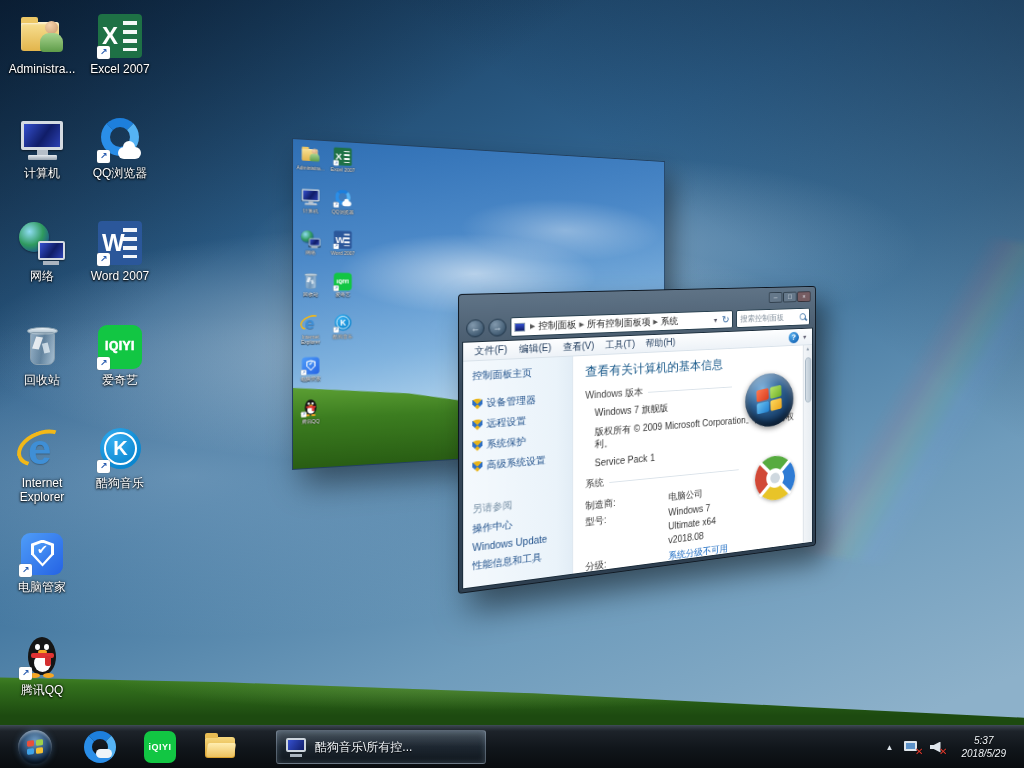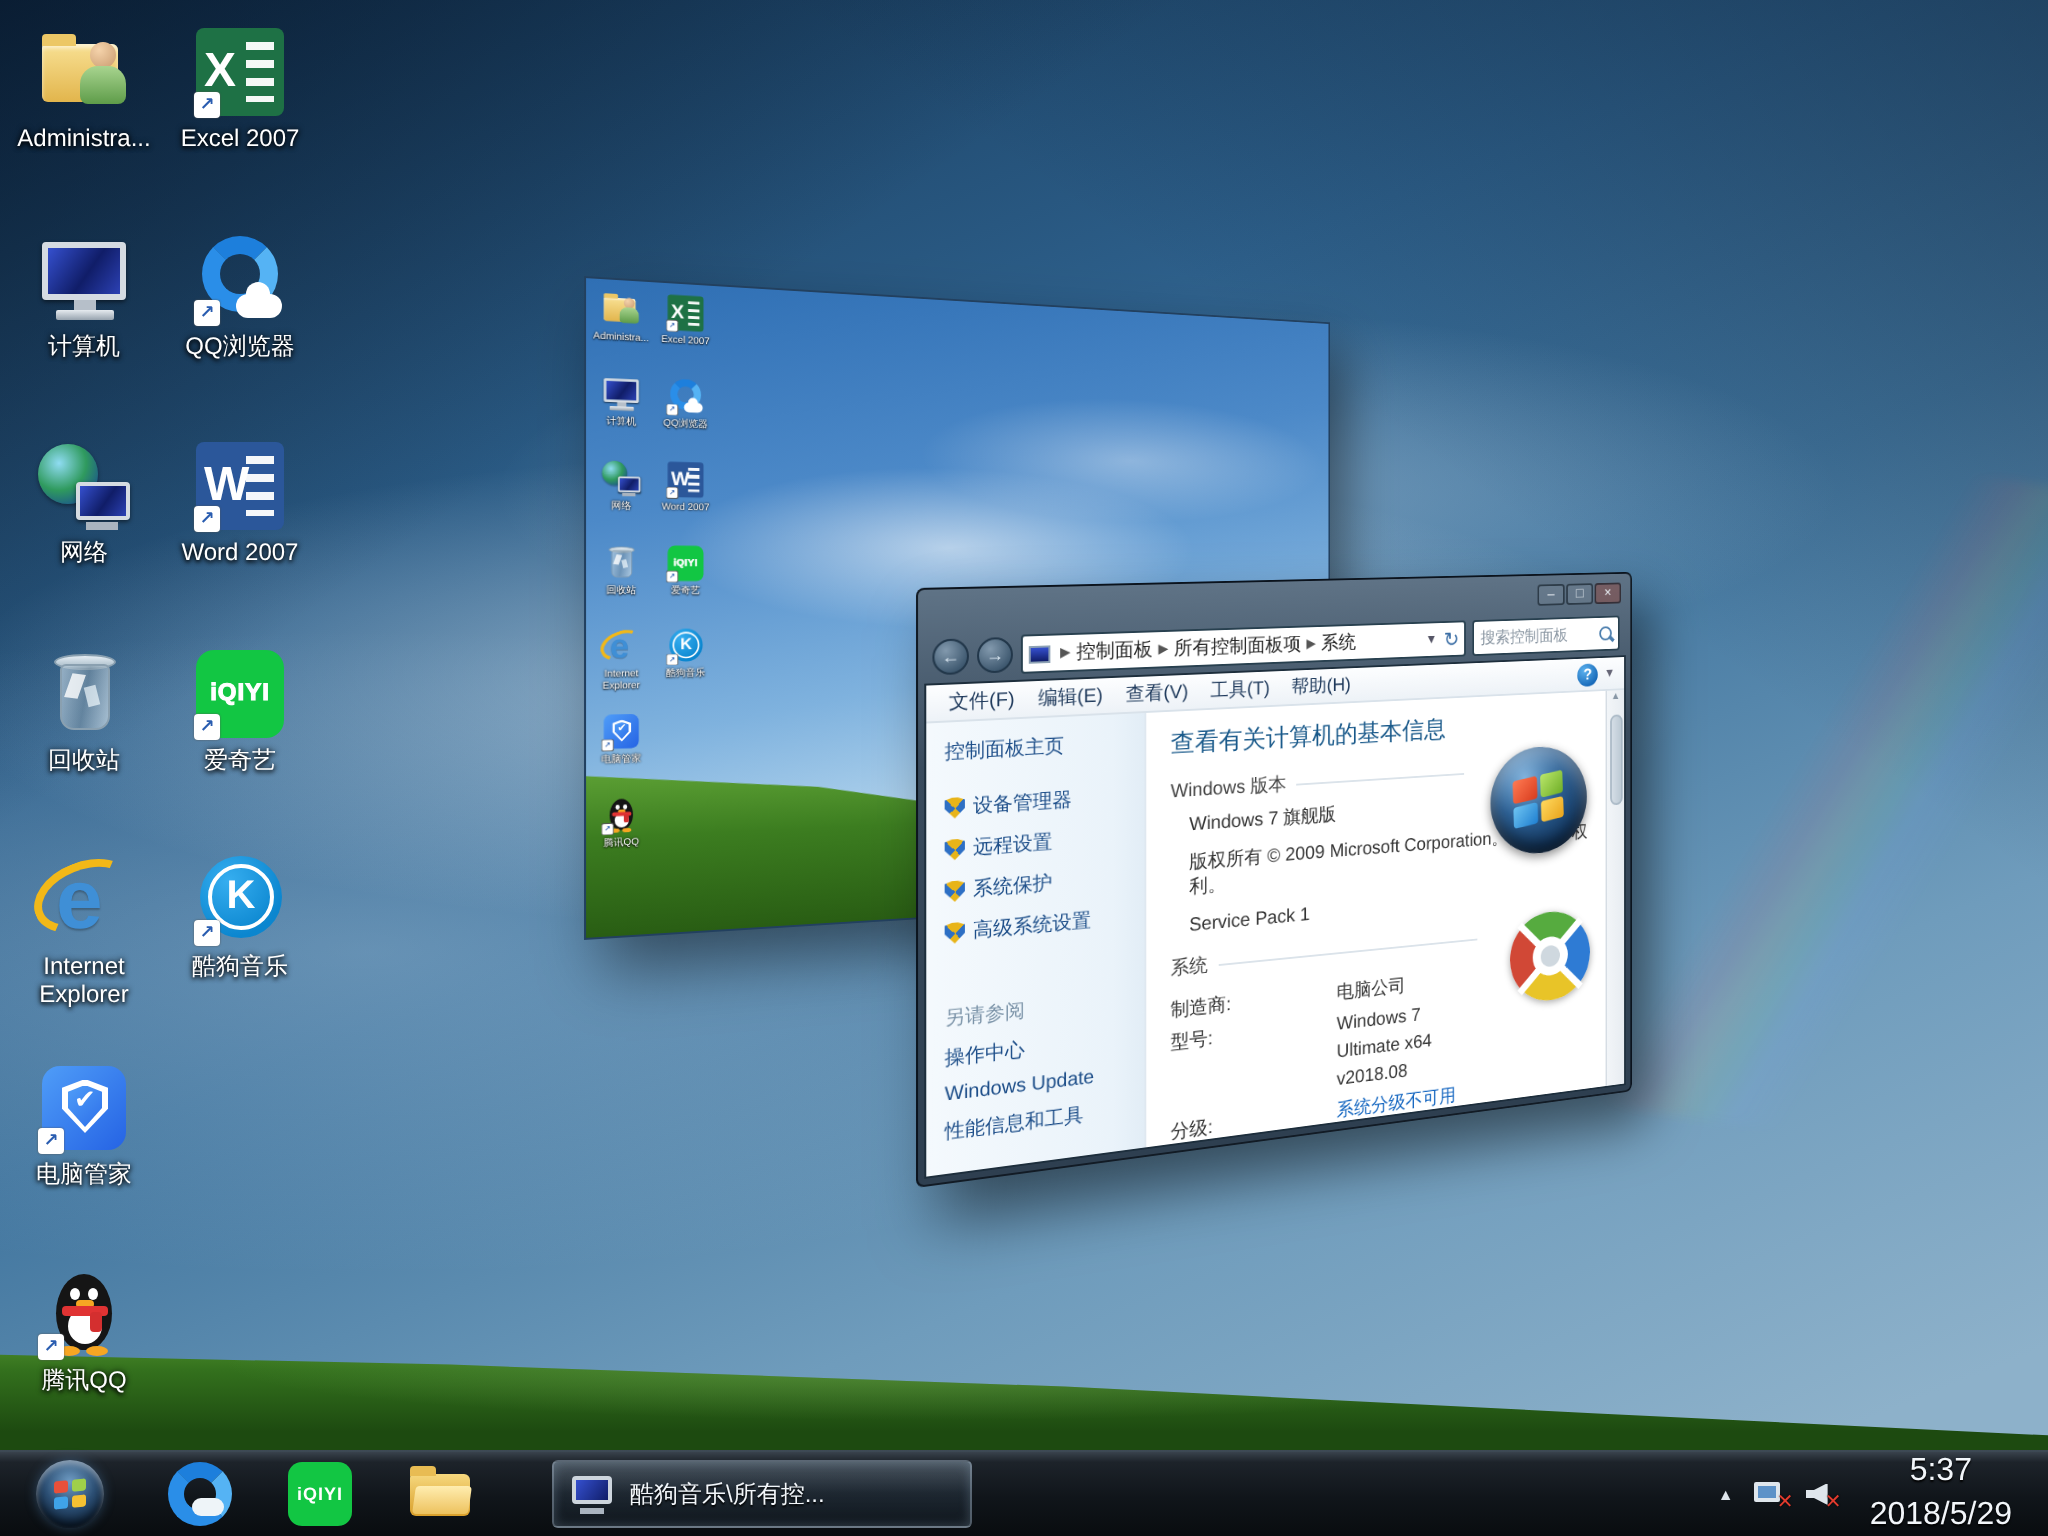--- a/index.html
+++ b/index.html
@@ -249,21 +249,21 @@
   .taskbtn .txt { color:#f2f6fa; font-size:12px; white-space:nowrap; overflow:hidden; text-shadow:0 1px 1px #000; }
   .tray { margin-left:auto; display:flex; align-items:center; gap:10px; padding-right:10px; }
   .tray .chev { color:#dfe6ec; font-size:8px; }
   .tray-net { width:16px; height:13px; position:relative; }
   .tray-net .scr { position:absolute; left:0; top:0; width:13px; height:10px; background:#dfe6ec; border-radius:1px; }
   .tray-net .scr::after { content:''; position:absolute; inset:2px; background:#5d92c8; }
   .tray-vol { width:14px; height:13px; position:relative; }
   .tray-vol .cone { position:absolute; left:0; top:1px; width:11px; height:11px; background:#dfe6ec;
     clip-path:polygon(0 32%, 38% 32%, 100% 0, 100% 100%, 38% 68%, 0 68%); }
   .redx { position:absolute; right:-4px; bottom:-3px; color:#e23b2e; font-size:10px; font-weight:bold; text-shadow:0 0 1px #000; }
-  .clock { text-align:center; color:#f2f6fa; font-size:16px; line-height:1.35; padding:0 8px; text-shadow:0 1px 1px #000; }
+  .clock { text-align:center; color:#f2f6fa; font-size:10px; line-height:1.35; padding:0 8px; text-shadow:0 1px 1px #000;font-style:italic; }
 </style>
 </head>
 <body>
 
 <div class="wallpaper">
   <div class="vignette"></div>
   <div class="rainbow"></div>
 </div>
 <div class="grass">
   <div class="sheen"></div>

